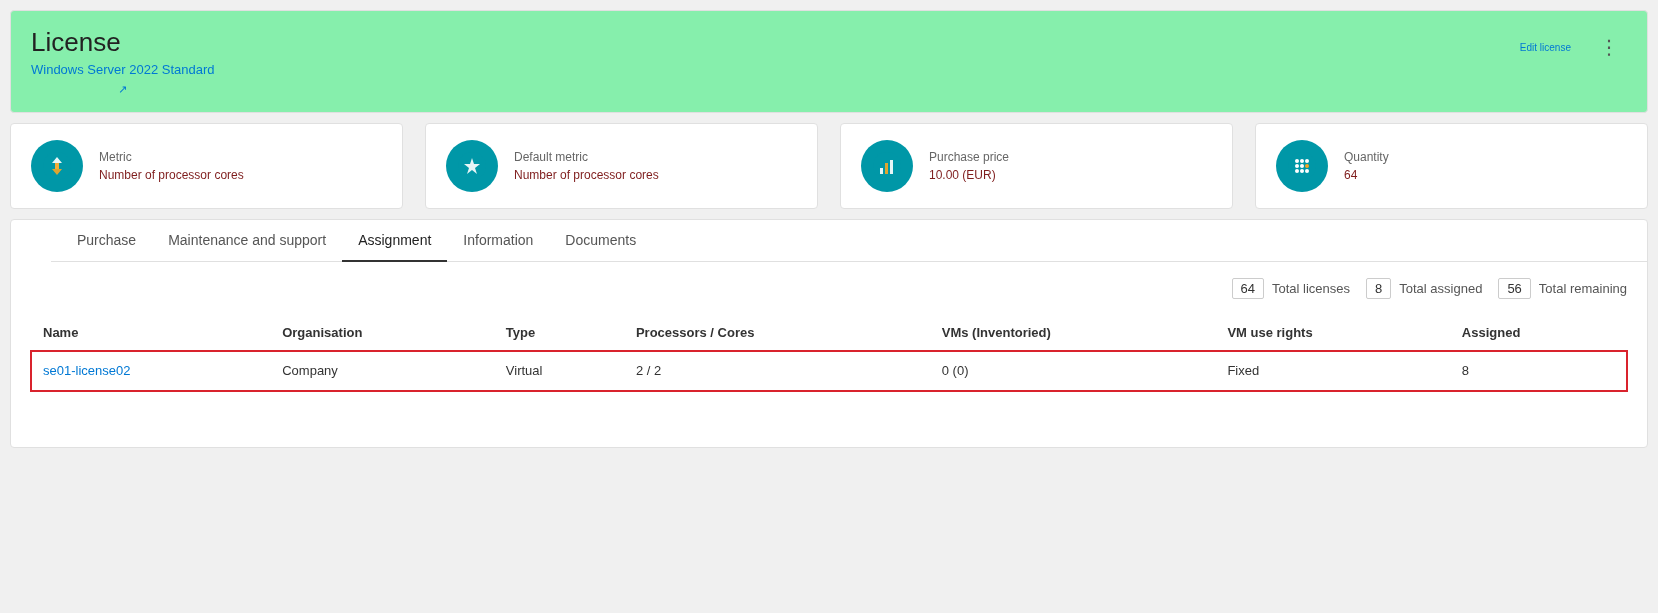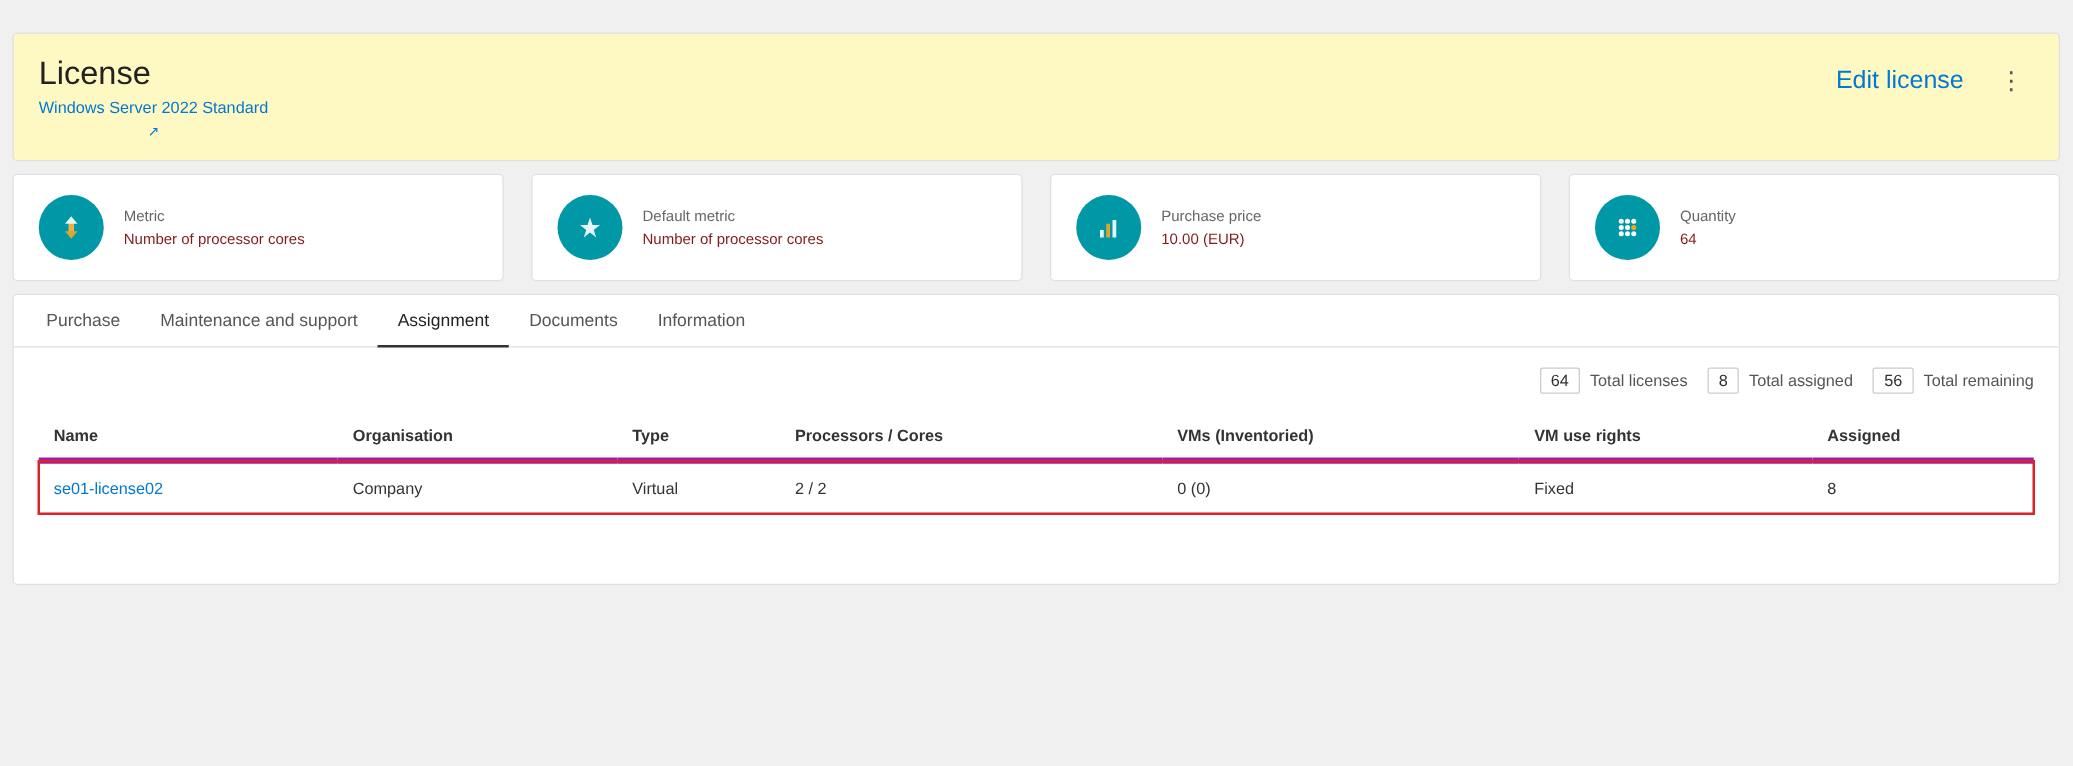--- a/index.html
+++ b/index.html
@@ -12,29 +12,28 @@
 
     .page-wrapper {
       background: #f0f0f0;
       padding: 10px;
       min-height: 613px;
       width: 1658px;
     }
 
     
     .header-card {
-      background: #fef9c3;
+      background: #86efac;
       border: 1px solid #e0e0e0;
       border-radius: 4px;
       padding: 16px 20px;
       margin-bottom: 10px;
       display: flex;
       align-items: flex-start;
       justify-content: space-between;
-      margin-top: 16px;
     }
 
     .header-left {}
     .header-title {
       font-size: 26px;
       font-weight: 300;
       color: #222;
       line-height: 1.2;
     }
     .header-subtitle {
@@ -57,21 +56,21 @@
     .header-actions {
       display: flex;
       align-items: center;
       gap: 12px;
       margin-top: 6px;
     }
     .edit-license-btn {
       background: none;
       border: none;
       color: #0078d4;
-      font-size: 20px;
+      font-size: 10px;
       cursor: pointer;
       padding: 4px 8px;
     }
     .more-btn {
       background: none;
       border: none;
       color: #555;
       font-size: 20px;
       cursor: pointer;
       padding: 4px 8px;
@@ -123,20 +122,21 @@
     
     .tabs-container {
       background: #fff;
       border: 1px solid #e0e0e0;
       border-radius: 4px;
     }
     .tabs-header {
       display: flex;
       border-bottom: 1px solid #e0e0e0;
       padding: 0 10px;
+      margin-left: 40px;
     }
     .tab {
       padding: 12px 16px;
       cursor: pointer;
       font-size: 14px;
       color: #555;
       border-bottom: 2px solid transparent;
       margin-bottom: -1px;
       white-space: nowrap;
     }
@@ -177,21 +177,21 @@
       font-size: 13px;
       color: #555;
     }
 
     
     .data-table {
       width: 100%;
       border-collapse: collapse;
     }
     .data-table thead tr {
-      border-bottom: 5px solid #a21caf;
+      border-bottom: 1px solid #a21caf;
     }
     .data-table th {
       text-align: left;
       padding: 10px 12px;
       font-size: 13px;
       font-weight: 600;
       color: #333;
       background: #fff;
     }
     .data-table td {
@@ -305,22 +305,22 @@
       </div>
     </div>
 
   </div>
 
   <div class="tabs-container">
     <div class="tabs-header">
       <div class="tab">Purchase</div>
       <div class="tab">Maintenance and support</div>
       <div class="tab active">Assignment</div>
+      <div class="tab">Information</div>
       <div class="tab">Documents</div>
-      <div class="tab">Information</div>
     </div>
     <div class="tab-content">
 
       <div class="summary-row">
         <div class="summary-item">
           <span class="summary-badge">64</span>
           <span class="summary-text">Total licenses</span>
         </div>
         <div class="summary-item">
           <span class="summary-badge">8</span>

